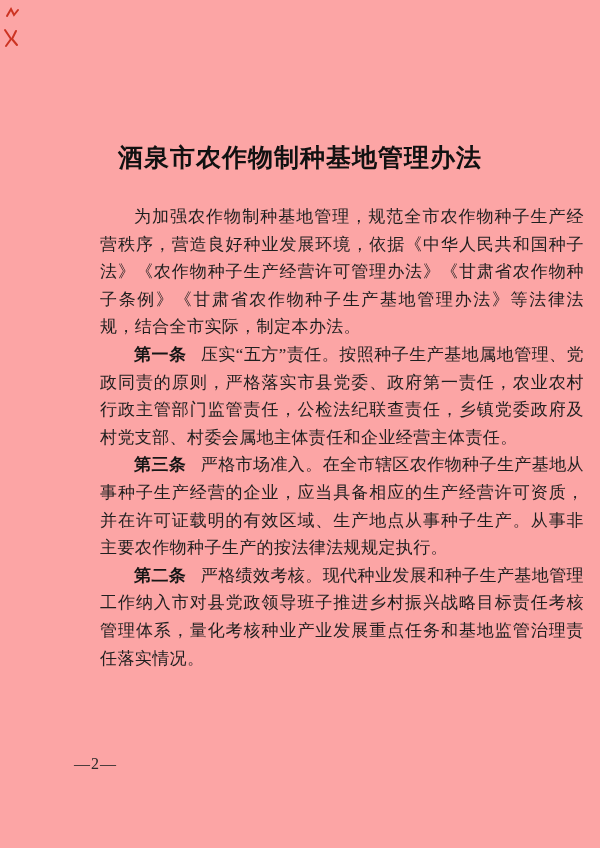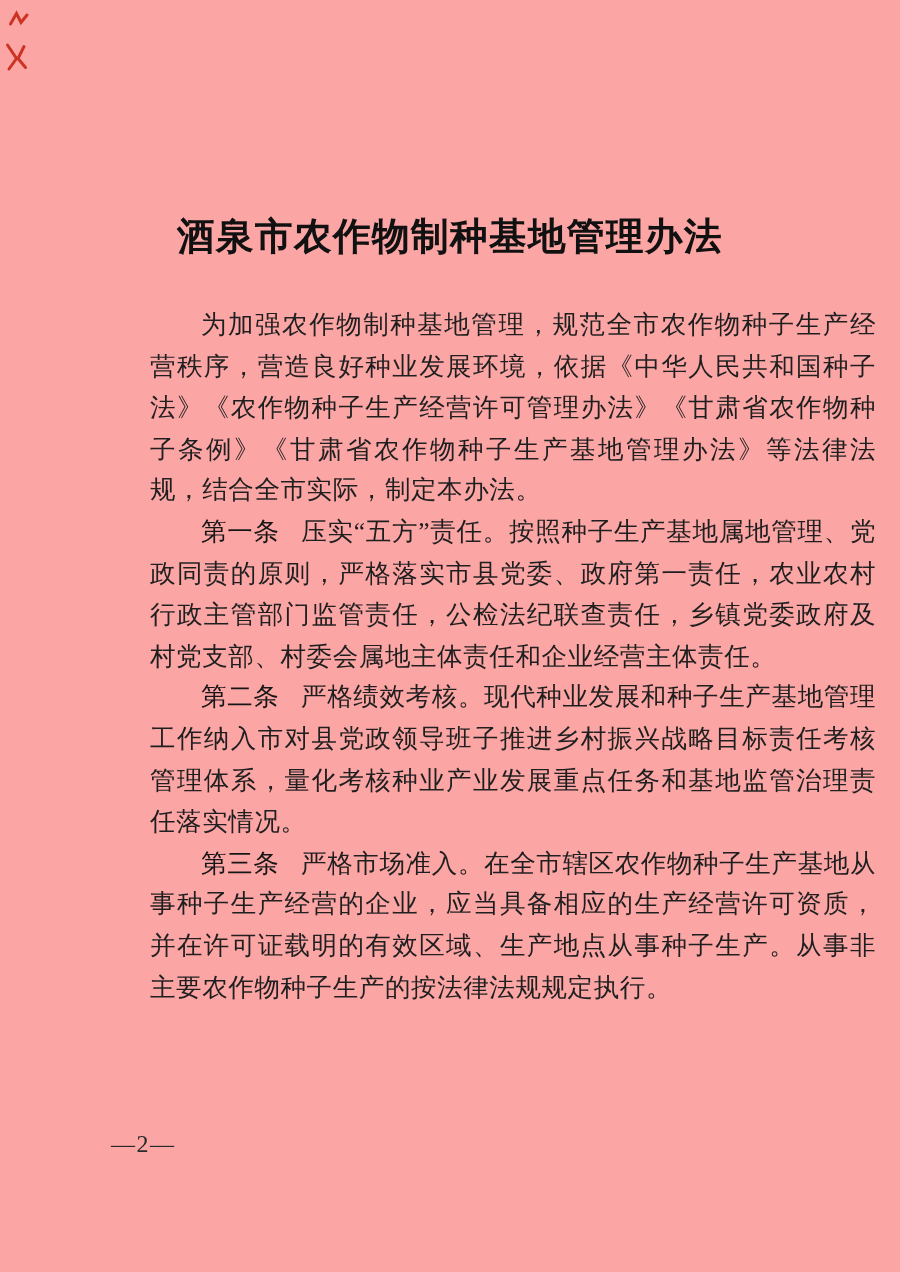--- a/index.html
+++ b/index.html
@@ -38,21 +38,21 @@
   .content p {
     margin: 0;
     font-size: 17px;
     line-height: 27.6px;
     letter-spacing: 0.4px;
     text-align: justify;
     text-justify: inter-ideograph;
     text-indent: 2em;
   }
   .content p .article-term {
-    font-weight: normal;
+    font-weight: bold;
     margin-right: 0.85em;
     color: #161616;
   }
   .page-number {
     position: absolute;
     left: 74px;
     top: 755px;
     font-size: 16px;
     letter-spacing: 1px;
     color: #2a2a2a;
@@ -83,21 +83,21 @@
 
   <h1 class="doc-title">酒泉市农作物制种基地管理办法</h1>
 
   <div class="content">
 
     <p><span>为加强农作物制种基地管理，规范全市农作物种子生产经营秩序，营造良好种业发展环境，依据《中华人民共和国种子法》《农作物种子生产经营许可管理办法》《甘肃省农作物种子条例》《甘肃省农作物种子生产基地管理办法》等法律法规，结合全市实际，制定本办法。</span></p>
 
 
     <p><strong class="article-term">第一条</strong><span>压实“五方”责任。按照种子生产基地属地管理、党政同责的原则，严格落实市县党委、政府第一责任，农业农村行政主管部门监管责任，公检法纪联查责任，乡镇党委政府及村党支部、村委会属地主体责任和企业经营主体责任。</span></p>
 
+    <p><strong class="article-term">第三条</strong><span>严格市场准入。在全市辖区农作物种子生产基地从事种子生产经营的企业，应当具备相应的生产经营许可资质，并在许可证载明的有效区域、生产地点从事种子生产。从事非主要农作物种子生产的按法律法规规定执行。</span></p>
+
     <p><strong class="article-term">第二条</strong><span>严格绩效考核。现代种业发展和种子生产基地管理工作纳入市对县党政领导班子推进乡村振兴战略目标责任考核管理体系，量化考核种业产业发展重点任务和基地监管治理责任落实情况。</span></p>
-
-    <p><strong class="article-term">第三条</strong><span>严格市场准入。在全市辖区农作物种子生产基地从事种子生产经营的企业，应当具备相应的生产经营许可资质，并在许可证载明的有效区域、生产地点从事种子生产。从事非主要农作物种子生产的按法律法规规定执行。</span></p>
 
   </div>
 
   <div class="page-number">—2—</div>
 
 </div>
 
 </body></html>

